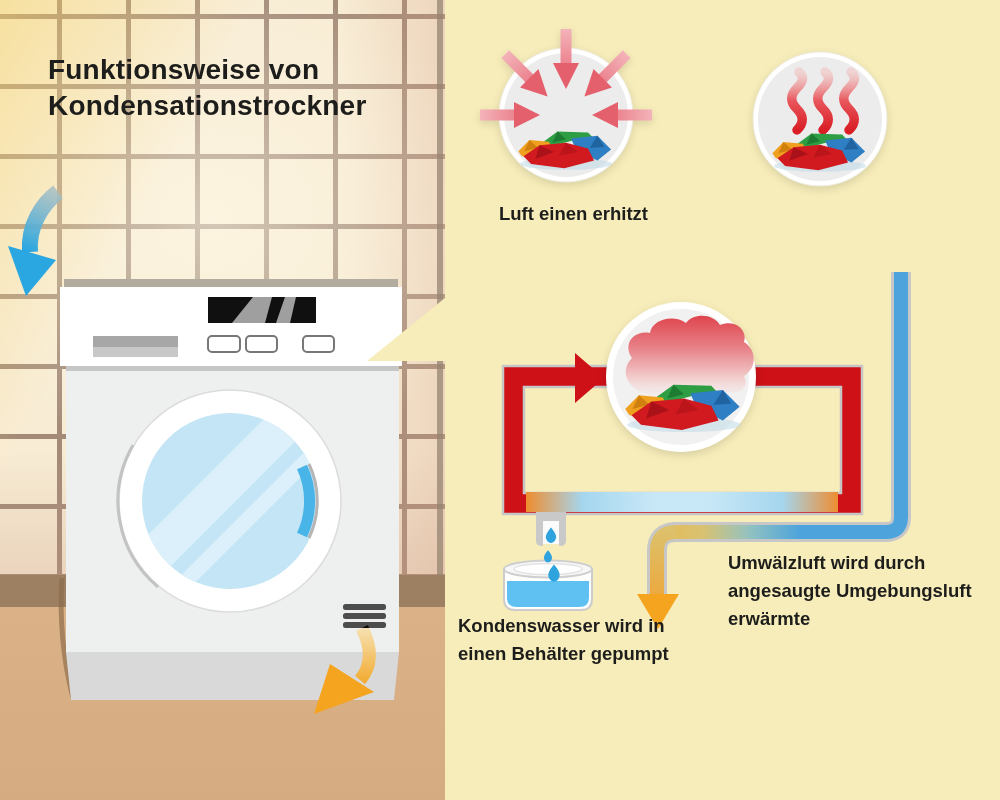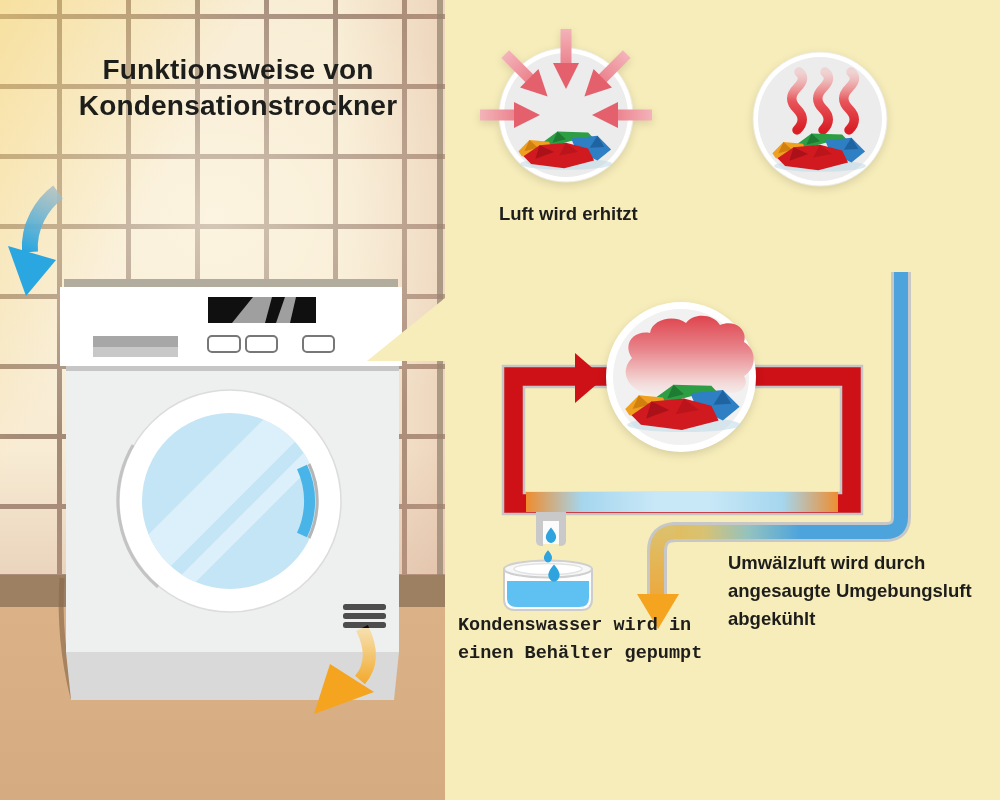--- a/index.html
+++ b/index.html
@@ -25,33 +25,33 @@
          background:linear-gradient(to bottom,var(--floor,#dbb187),#d5ab81);}
 
   
   .right-panel{position:absolute;left:445px;top:0;width:555px;height:800px;background:var(--panel-bg,#f7edba);}
   .panel-tail{position:absolute;left:367px;top:298px;width:0;height:0;
               border-bottom:63px solid var(--panel-bg,#f7edba);border-left:78px solid transparent;}
 
   
   .title{position:absolute;left:48px;top:52px;width:380px;
          font-size:28px;line-height:36px;font-weight:700;color:var(--text,#1d1d1b);
-         white-space:pre-line;letter-spacing:.2px;text-align:center;}
+         white-space:pre-line;letter-spacing:.2px;}
 
   
   .machine-svg{position:absolute;left:0;top:0;}
   .diagram-svg{position:absolute;left:445px;top:0;}
 
   
   .step-label{position:absolute;font-size:18.5px;line-height:28px;font-weight:600;
               color:var(--text,#1d1d1b);white-space:pre-line;}
   .lbl-heating{left:499px;top:200px;width:220px;}
   .lbl-drying{left:759px;top:198px;width:215px;}
   .lbl-cooling{left:728px;top:549px;width:250px;}
-  .lbl-condensation{left:458px;top:612px;width:250px;font-family:Liberation Mono, monospace;}
+  .lbl-condensation{left:458px;top:612px;width:250px;}
 </style>
 </head>
 <body>
 
 <div class="stage">
 
   <div class="wall"></div>
   <div class="wall-edge-line"></div>
   <div class="baseboard"></div>
   <div class="floor"></div>
@@ -246,20 +246,20 @@
     <g style="filter:drop-shadow(0 3px 4px rgba(0,0,0,.12))">
       <circle cx="820" cy="119" r="67" fill="#ffffff" stroke="#eceadf" stroke-width="1"></circle>
       <circle cx="820" cy="119" r="62" fill="#ececec"></circle>
       <use href="#steam" transform="translate(797,130)"></use>
       <use href="#steam" transform="translate(823,130)"></use>
       <use href="#steam" transform="translate(849,130)"></use>
       <use href="#laundry" transform="translate(769,120) scale(.85)"></use>
     </g>
   </svg>
 
-  <div class="step-label lbl-heating">Luft wird erhitzt</div>
+  <div class="step-label lbl-heating">Luft einen erhitzt</div>
   <div class="step-label lbl-cooling">Umwälzluft wird durch
 angesaugte Umgebungsluft
-abgekühlt</div>
+erwärmte</div>
   <div class="step-label lbl-condensation">Kondenswasser wird in
 einen Behälter gepumpt</div>
 
 </div>
 
 </body></html>

